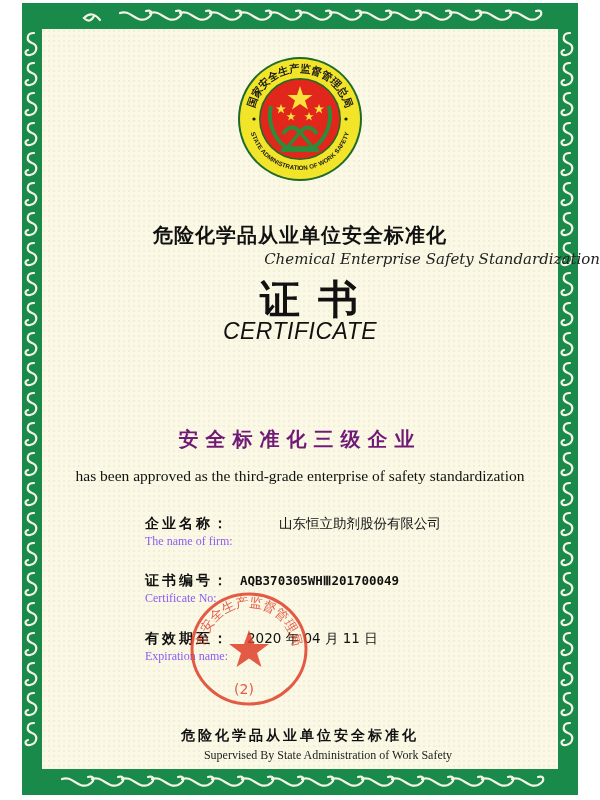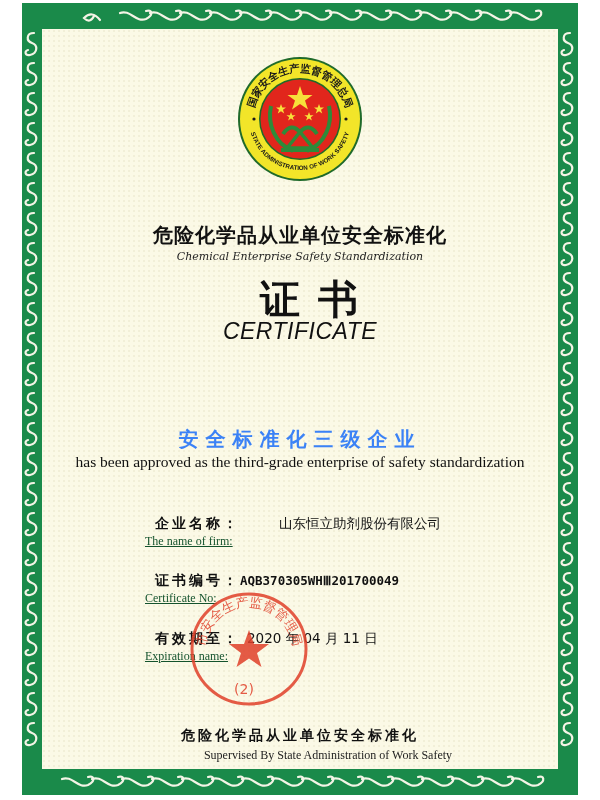--- a/index.html
+++ b/index.html
@@ -10,28 +10,28 @@
     background-image:radial-gradient(circle at 2px 2px, rgba(200,195,150,0.18) 1px, transparent 1.4px);
     background-size:5px 5px;}
   .scroll-h{position:absolute;left:0;right:0;height:26px;}
   .scroll-h.top{top:0;}
   .scroll-h.bot{bottom:0;}
   .scroll-v{position:absolute;top:26px;bottom:26px;width:20px;}
   .scroll-v.l{left:0;} .scroll-v.r{right:0;}
   svg{display:block;}
   .center{position:absolute;left:0;width:600px;text-align:center;}
   .t-cn-title{top:222px;font-size:20px;font-weight:bold;letter-spacing:1px;color:#111;}
-  .t-en-title{top:250px;font-family:"DejaVu Serif",serif;font-style:italic;font-size:11px;color:#222;}
+  .t-en-title{top:250px;font-family:"DejaVu Serif",serif;font-style:italic;font-size:15px;color:#222;text-align:right;}
   .t-cert-cn{top:272px;font-size:40px;font-weight:bold;letter-spacing:18px;color:#111;padding-left:18px;}
   .t-cert-en{top:318px;font-family:"Liberation Sans",sans-serif;font-style:italic;font-size:23px;color:#111;letter-spacing:0.5px;}
-  .t-grade-cn{top:426px;font-size:20px;font-weight:bold;letter-spacing:7px;color:#3b82f6;}
-  .t-grade-en{top:453px;font-family:"Liberation Serif",serif;font-size:15.5px;color:#111;}
+  .t-grade-cn{top:426px;font-size:20px;font-weight:bold;letter-spacing:7px;color:#701a75;}
+  .t-grade-en{top:467px;font-family:"Liberation Serif",serif;font-size:15.5px;color:#111;}
   .field{position:absolute;left:145px;}
-  .f-label{font-size:14px;font-weight:bold;letter-spacing:3px;color:#111;margin-left:10px;}
-  .f-en{font-family:"Liberation Serif",serif;font-size:12px;color:#14532d;margin-top:1px;text-decoration:underline;}
+  .f-label{font-size:14px;font-weight:bold;letter-spacing:3px;color:#111;}
+  .f-en{font-family:"Liberation Serif",serif;font-size:12px;color:#8b5cf6;margin-top:1px;}
   .f-val{position:absolute;font-size:13.5px;color:#111;white-space:nowrap;}
   .f-val.mono{font-family:"DejaVu Sans Mono",monospace;font-weight:bold;font-size:12.5px;letter-spacing:0;}
   .t-sup-cn{top:727px;font-size:14px;font-weight:bold;letter-spacing:3px;color:#111;}
   .t-sup-en{top:748px;font-family:"Liberation Serif",serif;font-size:12px;color:#222;margin-left:28px;}
   .emblem{position:absolute;left:237px;top:56px;width:126px;height:126px;}
   .seal{position:absolute;left:188px;top:590px;width:122px;height:118px;opacity:0.85;}
 </style>
 </head>
 <body>
 

